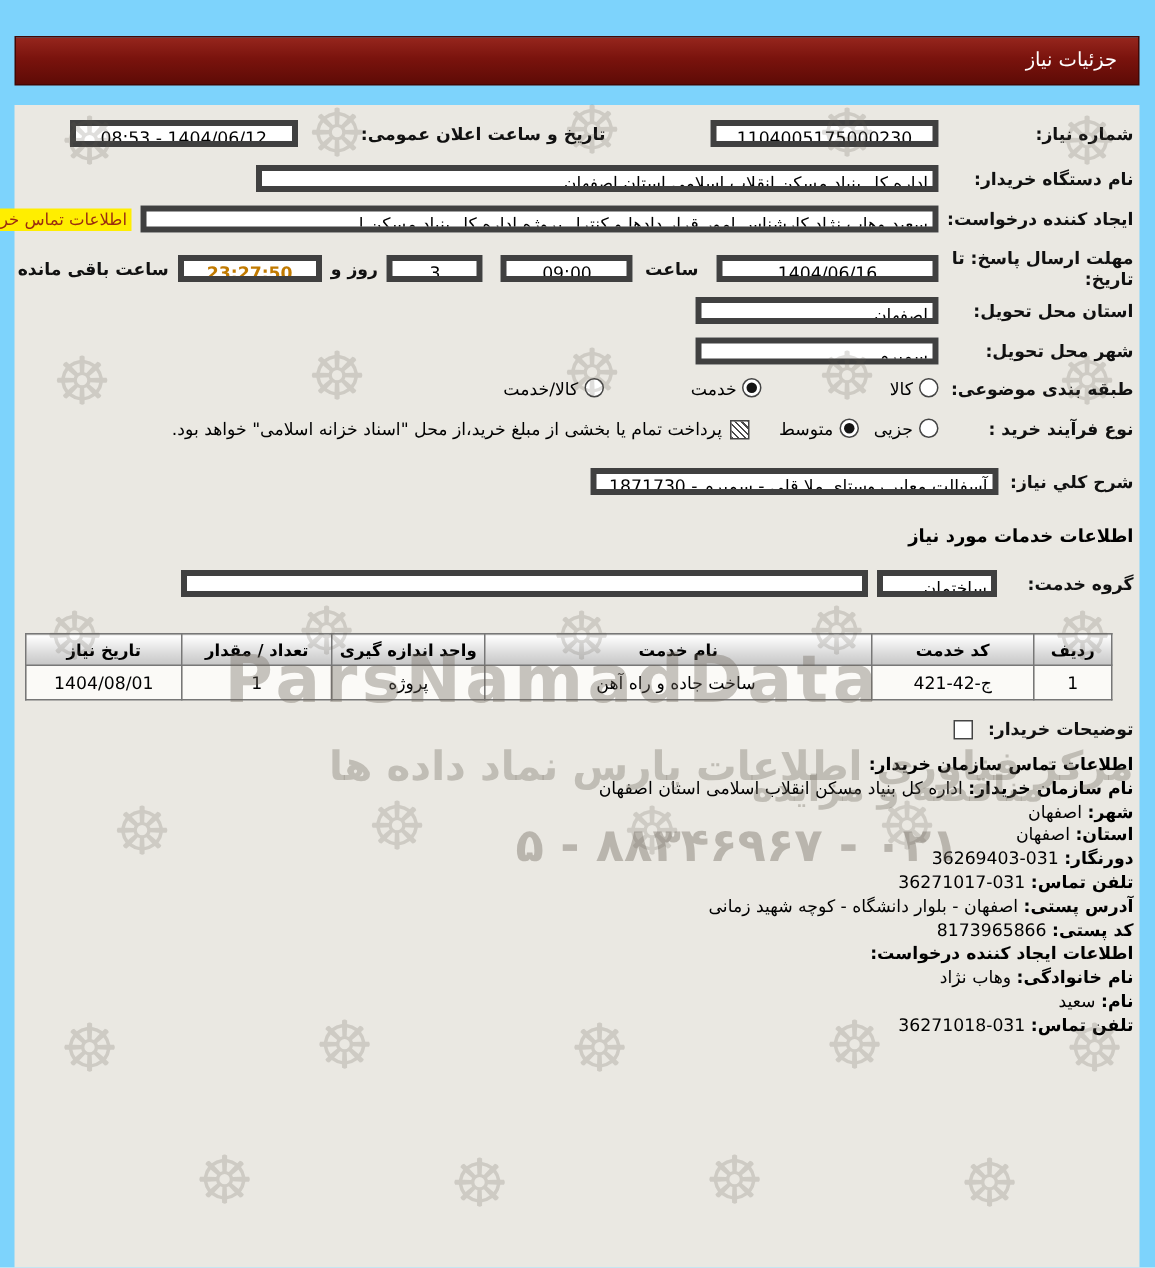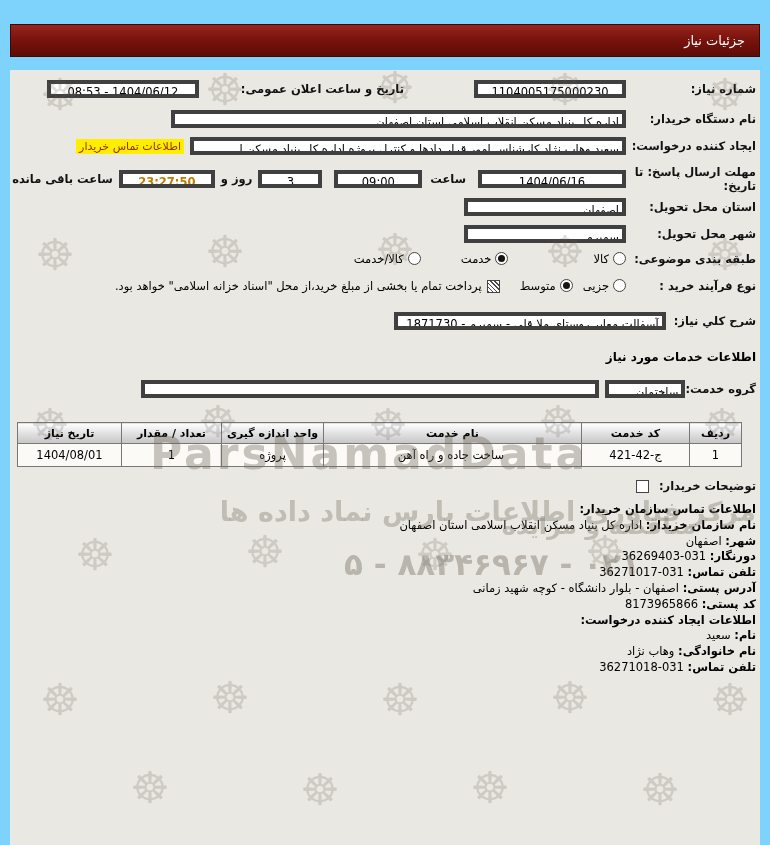--- a/index.html
+++ b/index.html
@@ -69,21 +69,21 @@
       <span class="box ltr center" style="width:152px">08:53 - 1404/06/12</span>
     </div>
 
     <div class="row" style="top:40px">
       <span class="lbl lblcol">نام دستگاه خریدار:</span>
       <span class="box" style="width:455px">اداره کل بنیاد مسکن انقلاب اسلامی استان اصفهان</span>
     </div>
 
     <div class="row" style="top:67px">
       <span class="lbl lblcol">ایجاد کننده درخواست:</span>
-      <span class="box" style="width:436px;margin-left:6px">سعید وهاب نژاد کارشناس امور قرار دادها و کنترل  پروژه اداره کل بنیاد مسکن ا</span>
+      <span class="box" style="width:532px;margin-left:6px">سعید وهاب نژاد کارشناس امور قرار دادها و کنترل  پروژه اداره کل بنیاد مسکن ا</span>
       <span class="hl-link">اطلاعات تماس خریدار</span>
     </div>
 
     <div class="row" style="top:92px;height:34px">
       <span class="lbl lblcol">مهلت ارسال پاسخ: تا تاریخ:</span>
       <span class="box ltr center" style="width:148px;margin-left:12px">1404/06/16</span>
       <span class="lbl" style="margin-left:8px">ساعت</span>
       <span class="box ltr center" style="width:88px;margin-left:12px">09:00</span>
       <span class="box center" style="width:64px;margin-left:6px">3</span>
       <span class="lbl" style="margin-left:6px">روز و</span>
@@ -100,21 +100,21 @@
       <span class="lbl lblcol">شهر محل تحویل:</span>
       <span class="box" style="width:162px">سمیرم</span>
     </div>
 
     <div class="row" style="top:182px">
       <span class="lbl lblcol">طبقه بندی موضوعی:</span>
       <span class="radio" style="margin-left:85px">
         <span class="rdot"></span>
         <span>کالا</span>
       </span>
-      <span class="radio sel" style="margin-left:40px">
+      <span class="radio sel" style="margin-left:58px">
         <span class="rdot"></span>
         <span>خدمت</span>
       </span>
       <span class="radio">
         <span class="rdot"></span>
         <span>کالا/خدمت</span>
       </span>
     </div>
 
     <div class="row" style="top:209px">
@@ -134,21 +134,21 @@
     <div class="row" style="top:242px">
       <span class="lbl" style="margin-left:8px">شرح كلي نياز:</span>
       <span class="box" style="width:272px">آسفالت معابر روستای ملا قلی - سمیرم - 1871730</span>
     </div>
 
     <div class="row" style="top:280px">
       <span class="section-title">اطلاعات خدمات مورد نیاز</span>
     </div>
 
     <div class="row" style="top:310px">
-      <span class="lbl" style="margin-left:0">گروه خدمت:</span>
+      <span class="lbl" style="margin-left:20px">گروه خدمت:</span>
       <span class="box" style="width:80px;margin-left:6px">ساختمان</span>
       <span class="box" style="width:458px"></span>
     </div>
 
     <table class="tbl">
       <colgroup>
         <col style="width:52px">
           <col style="width:108px">
           <col style="width:258px">
         <col style="width:102px">
@@ -179,27 +179,28 @@
 
     <div class="row" style="top:409px">
       <span class="lbl" style="margin-left:10px">توضیحات خریدار:</span>
       <span class="chk"></span>
     </div>
 
     <div class="contact">
       <div><span class="b">اطلاعات تماس سازمان خریدار:</span></div>
       <div><span class="b">نام سازمان خریدار:</span> <span>اداره کل بنیاد مسکن انقلاب اسلامی استان اصفهان</span></div>
       <div><span class="b">شهر:</span> <span>اصفهان</span></div>
+      <div><span class="b">استان:</span> <span>اصفهان</span></div>
       <div><span class="b">دورنگار:</span> <span>031-36269403</span></div>
       <div><span class="b">تلفن تماس:</span> <span>031-36271017</span></div>
       <div><span class="b">آدرس پستی:</span> <span>اصفهان - بلوار دانشگاه - کوچه شهید زمانی</span></div>
       <div><span class="b">کد پستی:</span> <span>8173965866</span></div>
       <div><span class="b">اطلاعات ایجاد کننده درخواست:</span></div>
+      <div><span class="b">نام خانوادگی:</span> <span>وهاب نژاد</span></div>
       <div><span class="b">نام:</span> <span>سعید</span></div>
-      <div><span class="b">نام خانوادگی:</span> <span>وهاب نژاد</span></div>
       <div><span class="b">تلفن تماس:</span> <span>031-36271018</span></div>
     </div>
 
   </div>
 
   <div class="wm">
     <span class="wm-brand">ParsNamadData</span>
     <span class="wm-fa1">مرکز فناوری اطلاعات پارس نماد داده ها</span>
     <span class="wm-fa2">مناقصه و مزایده</span>
     <span class="wm-phone">۵ - ۸۸۳۴۶۹۶۷ - ۰۲۱</span>

